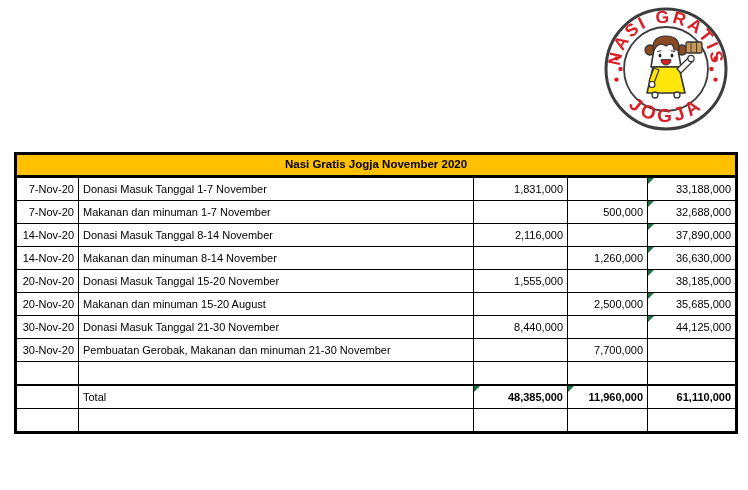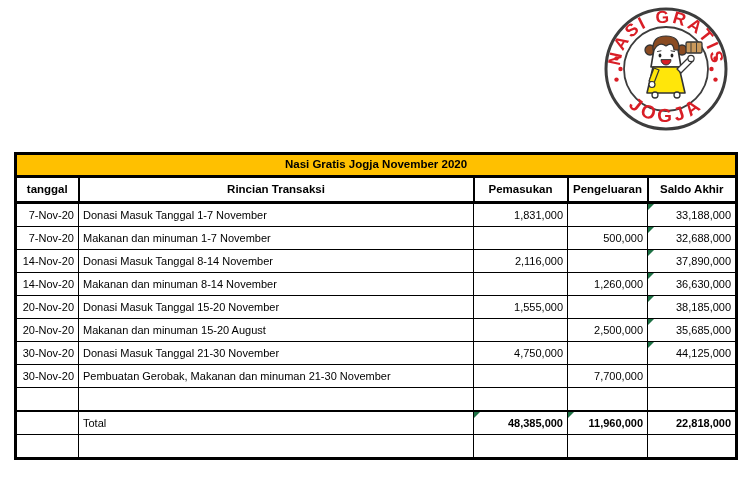--- a/index.html
+++ b/index.html
@@ -114,27 +114,20 @@
       <col style="width:63px">
         <col style="width:395px">
         <col style="width:94px">
         <col style="width:80px">
         <col style="width:89px">
     </colgroup>
     <tbody>
       <tr class="title-row">
         <td colspan="5">Nasi Gratis Jogja November 2020</td>
       </tr>
-      <tr class="header-row">
-        <td>tanggal</td>
-        <td>Rincian Transaksi</td>
-        <td>Pemasukan</td>
-        <td>Pengeluaran</td>
-        <td>Saldo Akhir</td>
-      </tr>
     </tbody>
     <tbody>
         <tr>
           <td class="c-date">7-Nov-20</td>
           <td class="c-desc">Donasi Masuk Tanggal 1-7 November</td>
           <td class="c-num">1,831,000</td>
           <td class="c-num"></td>
           <td class="c-num">33,188,000<span class="err-tri"></span></td>
         </tr>
         <tr>
@@ -168,21 +161,21 @@
         <tr>
           <td class="c-date">20-Nov-20</td>
           <td class="c-desc">Makanan dan minuman 15-20 August</td>
           <td class="c-num"></td>
           <td class="c-num">2,500,000</td>
           <td class="c-num">35,685,000<span class="err-tri"></span></td>
         </tr>
         <tr>
           <td class="c-date">30-Nov-20</td>
           <td class="c-desc">Donasi Masuk Tanggal 21-30 November</td>
-          <td class="c-num">4,750,000</td>
+          <td class="c-num">8,440,000</td>
           <td class="c-num"></td>
           <td class="c-num">44,125,000<span class="err-tri"></span></td>
         </tr>
         <tr>
           <td class="c-date">30-Nov-20</td>
           <td class="c-desc">Pembuatan Gerobak, Makanan dan minuman 21-30 November</td>
           <td class="c-num"></td>
           <td class="c-num">7,700,000</td>
           <td class="c-num"></td>
         </tr>
@@ -191,21 +184,21 @@
           <td class="c-desc"></td>
           <td class="c-num"></td>
           <td class="c-num"></td>
           <td class="c-num"></td>
         </tr>
         <tr class="sep-above bold-values">
           <td class="c-date"></td>
           <td class="c-desc">Total</td>
           <td class="c-num">48,385,000<span class="err-tri"></span></td>
           <td class="c-num">11,960,000<span class="err-tri"></span></td>
-          <td class="c-num">22,818,000</td>
+          <td class="c-num">61,110,000</td>
         </tr>
         <tr>
           <td class="c-date"></td>
           <td class="c-desc"></td>
           <td class="c-num"></td>
           <td class="c-num"></td>
           <td class="c-num"></td>
         </tr>
       </tbody>
   </table>

